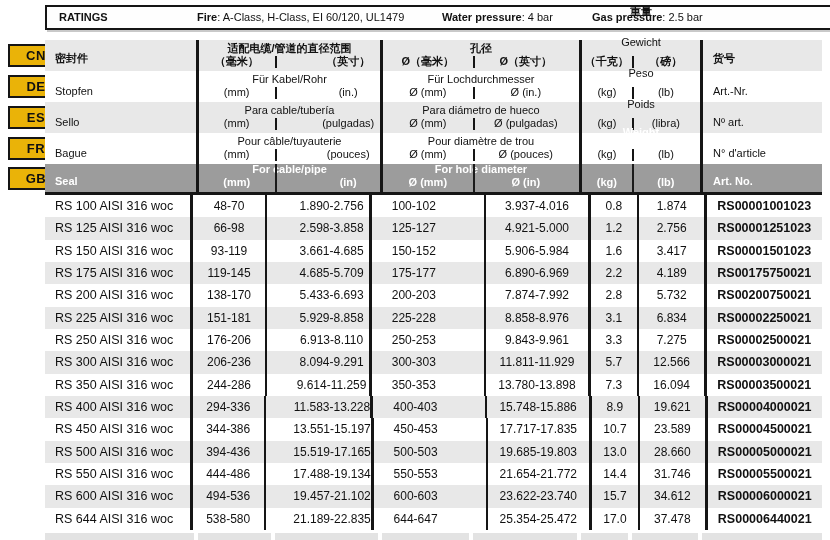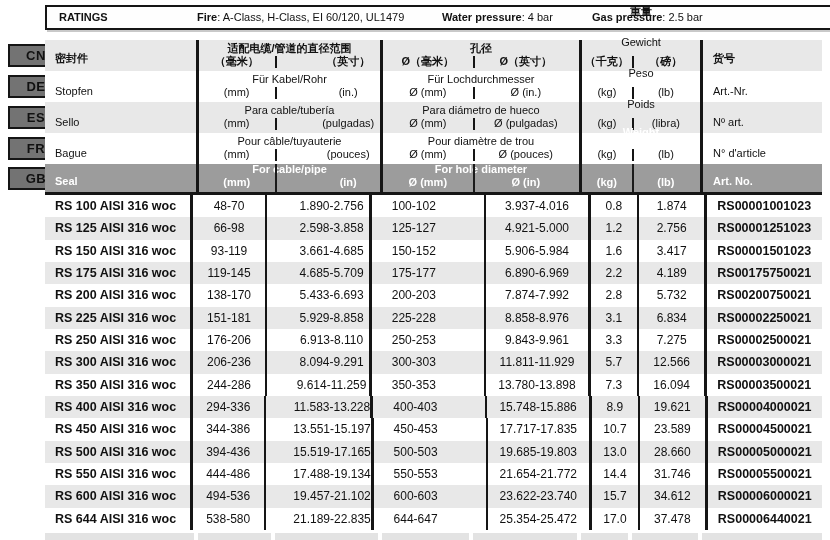--- a/index.html
+++ b/index.html
@@ -25,21 +25,21 @@
   .ratings-bar .rb-item{position:absolute;top:4px;white-space:nowrap;}
   .ratings-bar .rb-label{font-weight:bold;}
   .rb-title{left:12px;}
   .rb-fire{left:150px;}
   .rb-water{left:395px;}
   .rb-gas{left:545px;}
 
   
   .badge{
     position:absolute;left:8px;width:56px;height:23px;
-    border:2px solid var(--line);background:#737373;
+    border:2px solid var(--line);background:#eab308;
     display:flex;align-items:center;justify-content:center;
     font-weight:bold;font-size:13px;letter-spacing:0.5px;
   }
 
   
   .lang-header{position:absolute;left:45px;top:40px;width:777px;}
   .hrow{display:flex;width:777px;height:31px;font-size:11px;background:#fff;}
   .hrow.alt{background:var(--stripe);}
   .hrow.band{background:var(--band);color:#fff;font-weight:bold;height:28px;}
   .hrow.cn{font-weight:bold;}
@@ -68,21 +68,21 @@
     position:absolute;left:45px;top:192px;width:777px;height:3px;
     background:var(--line);
   }
 
   
   .data-table{position:absolute;left:45px;top:195px;width:777px;height:335px;
     display:flex;flex-direction:column;}
   .drow{display:flex;flex:1;width:777px;background:#fff;font-size:12px;}
   .drow.alt{background:var(--stripe);}
   .dc{display:flex;align-items:center;justify-content:center;white-space:nowrap;}
-  .dc.c-seal{width:151px;justify-content:flex-start;padding:0 1px 0 10px;font-weight:bold;font-size:12.5px;}
+  .dc.c-seal{width:151px;justify-content:flex-start;padding:0 1px 0 10px;font-weight:normal;font-size:12.5px;}
   .dc.c-mm{width:77px;}
   .dc.c-in{width:107px;padding-left:28px;}
   .dc.c-hmm{width:91px;}
   .dc.c-hin{width:108px;margin-left:28px;}
   .dc.c-kg{width:51px;}
   .dc.c-lb{width:70px;}
   .dc.c-art{width:122px;justify-content:flex-start;padding:0 0 0 10px;font-weight:bold;font-size:12.5px;}
 
   
   .strip{position:absolute;top:533px;height:7px;background:#e3e3e3;}

